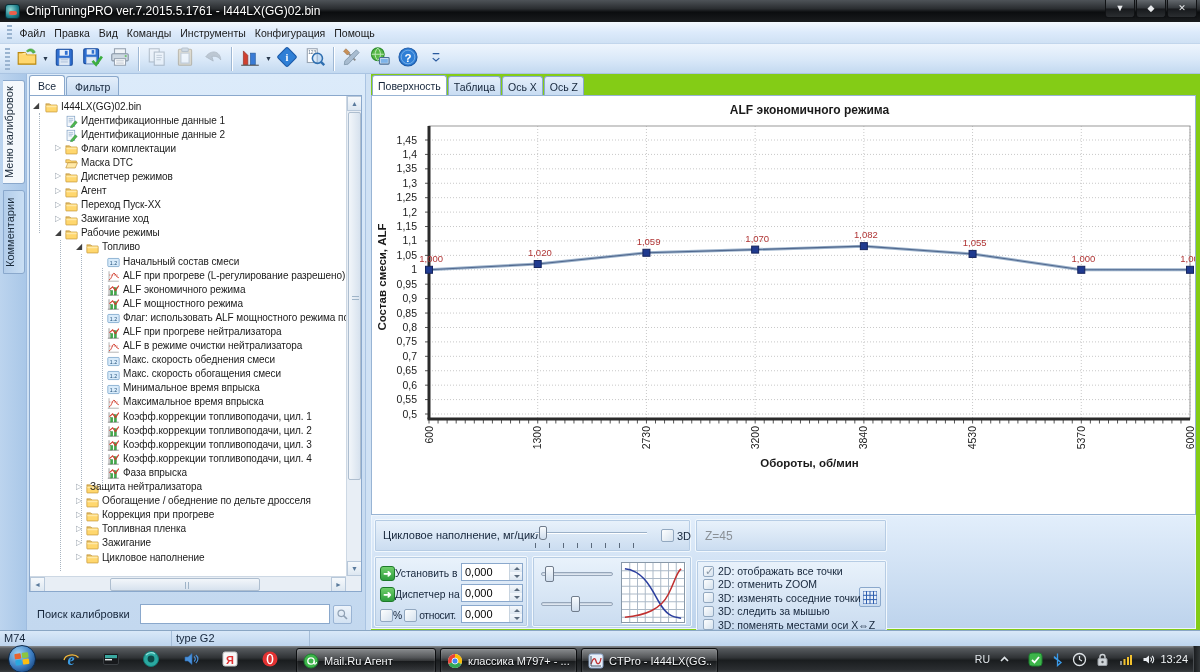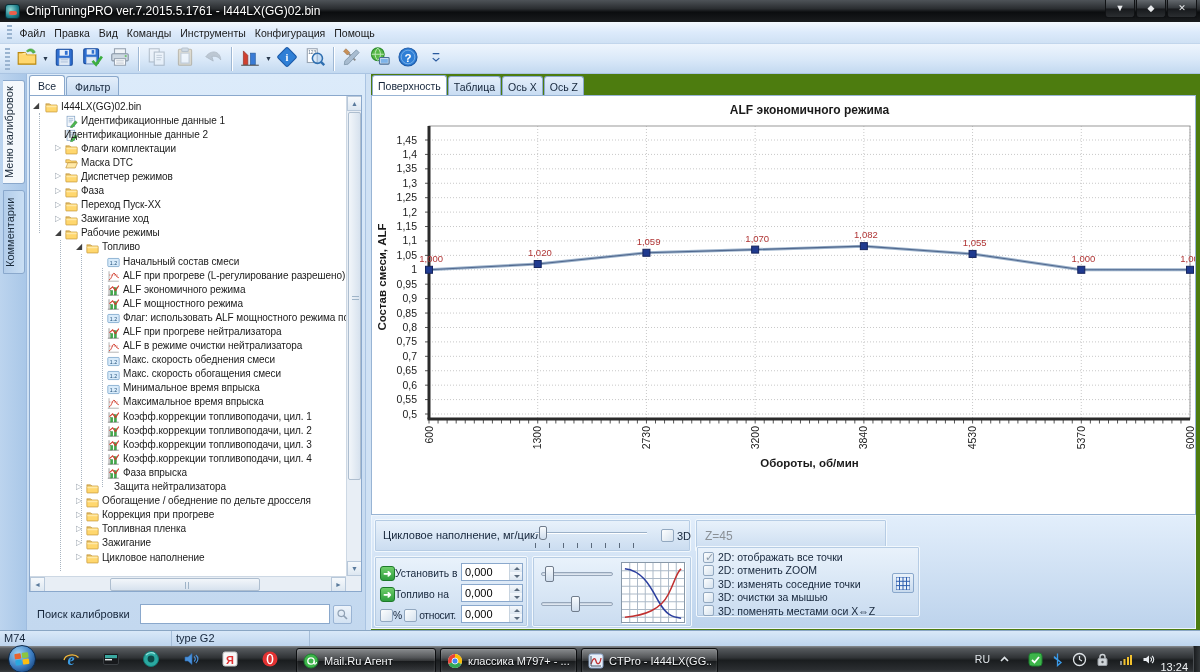--- a/index.html
+++ b/index.html
@@ -53,35 +53,35 @@
 .hthumb:after{content:"";position:absolute;top:3px;left:50%;height:7px;width:6px;background:repeating-linear-gradient(90deg,#9fb4c8 0 1px,transparent 1px 3px);}
 .corner{position:absolute;right:0;bottom:0;width:15px;height:15px;background:#e8eef5;}
 .searchrow{position:absolute;left:2px;right:3px;top:524px;height:32px;display:flex;align-items:center;}
 .search-label{font-size:11px;color:#15253a;margin-left:8px;}
 .search-input{margin-left:10px;width:190px;height:20px;border:1px solid #8aa8cc;background:#fff;font-size:11px;padding:0 3px;}
 .search-btn{width:19px;height:19px;margin-left:3px;background:linear-gradient(180deg,#eef4fb,#d3e2f2);border:1px solid #9ab4d4;border-radius:2px;display:flex;align-items:center;justify-content:center;}
 .search-btn svg{width:13px;height:13px;opacity:.6;}
 
 .splitter{position:absolute;left:366px;top:0;width:5px;bottom:0;background:#cfe1f4;}
 
-.rightpanel{position:absolute;left:371px;top:0;right:0;bottom:0;background:#4d7c0f;}
+.rightpanel{position:absolute;left:371px;top:0;right:0;bottom:0;background:#84cc16;}
 .righttabs{position:absolute;left:1px;top:1px;height:20px;display:flex;z-index:2;}
 .rtab{font-size:10.5px;padding:3.5px 5px 2px;border:1px solid #8aa8cc;border-bottom:none;border-radius:3px 3px 0 0;margin-right:1px;color:#15253a;}
 .rtab.active{background:#fff;}
 .rtab.inactive{background:linear-gradient(180deg,#e4eefa,#c8dcf2);margin-top:1px;}
 .chartarea{position:absolute;left:0;top:21px;right:4px;height:420px;background:#fff;border:1px solid #98b4d4;}
 #chart{position:absolute;left:0;top:0;}
 
 .controls{position:absolute;left:0;top:441px;right:4px;bottom:1px;background:linear-gradient(180deg,#e2eefb 0%,#bdd3ec 100%);border:1px solid #eef5fc;}
 .gbox{position:absolute;background:linear-gradient(180deg,#e9f2fb 0%,#cadcf0 100%);border:1px solid #f2f8fd;box-shadow:0 0 0 1px #b6cce4 inset;border-radius:2px;}
 .g-slider{left:2px;top:3px;width:317px;height:33px;}
 .g-z{left:323px;top:3px;width:192px;height:33px;}
 .g-set{left:2px;top:40px;width:154px;height:71px;}
 .g-mini{left:160px;top:40px;width:160px;height:71px;}
-.g-opts{left:324px;top:30px;width:224px;height:71px;}
+.g-opts{left:324px;top:44px;width:191px;height:71px;}
 .cyc-label{position:absolute;left:8px;top:9px;font-size:11px;color:#15253a;}
 .hslider1{position:absolute;left:160px;top:4px;width:120px;height:24px;}
 .hslider1 .groove{position:absolute;left:0;top:8px;width:112px;height:2px;background:#9ab0c8;border-bottom:1px solid #fff;}
 .hslider1 .thumb{position:absolute;left:4px;top:2px;width:8px;height:14px;background:linear-gradient(180deg,#f8fbfe,#cfdded);border:1px solid #707c8c;border-radius:2px 2px 3px 3px;}
 .hslider1 .ticks{position:absolute;left:0;top:19px;width:112px;height:5px;background:repeating-linear-gradient(90deg,#5a6a7c 0 1px,transparent 1px 14px);}
 .cb{width:13px;height:13px;background:linear-gradient(135deg,#fdfefe,#d6e2ee);border:1px solid #92a8c0;border-radius:2px;position:relative;flex:0 0 auto;}
 .cb.checked:after{content:"✓";position:absolute;left:1px;top:-2px;font-size:11px;color:#8a98a6;}
 .cb3d{position:absolute;left:286px;top:9px;display:flex;align-items:center;}
 .cb3d .lbl{font-size:11px;margin-left:3px;color:#15253a;}
 .zval{position:absolute;left:9px;top:9px;font-size:12px;color:#8a9096;}
@@ -283,21 +283,21 @@
                   <path d="M7.5 13.2 L12.8 7.2 L15 9.2 L9.7 15.2 L6.8 15.8 Z" fill="#4db84e" stroke="#2a7d33" stroke-width="0.6"></path>
                 </svg></span>
               <span class="tlabel" style="left:51px">Идентификационные данные 1</span>
             </div>
             <div class="trow">
               <span class="ticon" style="left:35px"><svg viewBox="0 0 16 16">
                   <rect x="2.5" y="1.5" width="9.5" height="12.5" fill="#f4f8fc" stroke="#7a9cc0" stroke-width="0.8"></rect>
                   <path d="M4.5 4.5h5.5M4.5 6.5h5.5M4.5 8.5h4" stroke="#9ab4d0" stroke-width="1"></path>
                   <path d="M7.5 13.2 L12.8 7.2 L15 9.2 L9.7 15.2 L6.8 15.8 Z" fill="#4db84e" stroke="#2a7d33" stroke-width="0.6"></path>
                 </svg></span>
-              <span class="tlabel" style="left:34px">Идентификационные данные 2</span>
+              <span class="tlabel" style="left:51px">Идентификационные данные 2</span>
             </div>
             <div class="trow">
               <span class="arr col" style="left:25px">▷</span>
               <span class="ticon" style="left:35px"><svg viewBox="0 0 16 16">
                   <path d="M1 4.6 L1 3.4 L5.6 3.4 L7.1 4.9 L7.1 5.2 Z" fill="#ffe9a8" stroke="#c09030" stroke-width="0.8"></path>
                   <rect x="1" y="4.9" width="14" height="8.6" rx="0.8" fill="#ffd76e" stroke="#c09030" stroke-width="0.8"></rect>
                   <rect x="1.8" y="5.7" width="12.4" height="2" fill="#ffe9a8"></rect>
                 </svg></span>
               <span class="tlabel" style="left:51px">Флаги комплектации</span>
             </div>
@@ -317,21 +317,21 @@
                 </svg></span>
               <span class="tlabel" style="left:51px">Диспетчер режимов</span>
             </div>
             <div class="trow">
               <span class="arr col" style="left:25px">▷</span>
               <span class="ticon" style="left:35px"><svg viewBox="0 0 16 16">
                   <path d="M1 4.6 L1 3.4 L5.6 3.4 L7.1 4.9 L7.1 5.2 Z" fill="#ffe9a8" stroke="#c09030" stroke-width="0.8"></path>
                   <rect x="1" y="4.9" width="14" height="8.6" rx="0.8" fill="#ffd76e" stroke="#c09030" stroke-width="0.8"></rect>
                   <rect x="1.8" y="5.7" width="12.4" height="2" fill="#ffe9a8"></rect>
                 </svg></span>
-              <span class="tlabel" style="left:51px">Фаза</span>
+              <span class="tlabel" style="left:51px">Агент</span>
             </div>
             <div class="trow">
               <span class="arr col" style="left:25px">▷</span>
               <span class="ticon" style="left:35px"><svg viewBox="0 0 16 16">
                   <path d="M1 4.6 L1 3.4 L5.6 3.4 L7.1 4.9 L7.1 5.2 Z" fill="#ffe9a8" stroke="#c09030" stroke-width="0.8"></path>
                   <rect x="1" y="4.9" width="14" height="8.6" rx="0.8" fill="#ffd76e" stroke="#c09030" stroke-width="0.8"></rect>
                   <rect x="1.8" y="5.7" width="12.4" height="2" fill="#ffe9a8"></rect>
                 </svg></span>
               <span class="tlabel" style="left:51px">Переход Пуск-XX</span>
             </div>
@@ -493,21 +493,21 @@
                 </svg></span>
               <span class="tlabel" style="left:93px">Фаза впрыска</span>
             </div>
             <div class="trow">
               <span class="arr col" style="left:46px">▷</span>
               <span class="ticon" style="left:56px"><svg viewBox="0 0 16 16">
                   <path d="M1 4.6 L1 3.4 L5.6 3.4 L7.1 4.9 L7.1 5.2 Z" fill="#ffe9a8" stroke="#c09030" stroke-width="0.8"></path>
                   <rect x="1" y="4.9" width="14" height="8.6" rx="0.8" fill="#ffd76e" stroke="#c09030" stroke-width="0.8"></rect>
                   <rect x="1.8" y="5.7" width="12.4" height="2" fill="#ffe9a8"></rect>
                 </svg></span>
-              <span class="tlabel" style="left:84px">Защита нейтрализатора</span>
+              <span class="tlabel" style="left:60px">Защита нейтрализатора</span>
             </div>
             <div class="trow">
               <span class="arr col" style="left:46px">▷</span>
               <span class="ticon" style="left:56px"><svg viewBox="0 0 16 16">
                   <path d="M1 4.6 L1 3.4 L5.6 3.4 L7.1 4.9 L7.1 5.2 Z" fill="#ffe9a8" stroke="#c09030" stroke-width="0.8"></path>
                   <rect x="1" y="4.9" width="14" height="8.6" rx="0.8" fill="#ffd76e" stroke="#c09030" stroke-width="0.8"></rect>
                   <rect x="1.8" y="5.7" width="12.4" height="2" fill="#ffe9a8"></rect>
                 </svg></span>
               <span class="tlabel" style="left:72px">Обогащение / обеднение по дельте дросселя</span>
             </div>
@@ -794,21 +794,21 @@
           </div>
           <div class="spin" style="left:86px;top:6px;">
             <span class="val">0,000</span>
             <div class="ud">
                 <div class="u"></div>
                 <div class="d"></div>
               </div>
           </div>
           <div class="setrow" style="top:27px;">
             <div class="garrow">➜</div>
-            <span class="slbl">Топливо на</span>
+            <span class="slbl">Диспетчер на</span>
           </div>
           <div class="spin" style="left:86px;top:27px;">
             <span class="val">0,000</span>
             <div class="ud">
                 <div class="u"></div>
                 <div class="d"></div>
               </div>
           </div>
           <div class="setrow" style="top:48px;">
             <div class="cb"></div>
@@ -858,21 +858,21 @@
             <div class="optrow" style="top: 16.4px;">
               <div class="cb"></div>
               <span class="olbl">2D: отменить ZOOM</span>
             </div>
             <div class="optrow" style="top: 29.8px;">
               <div class="cb"></div>
               <span class="olbl">3D: изменять соседние точки</span>
             </div>
             <div class="optrow" style="top: 43.2px;">
               <div class="cb"></div>
-              <span class="olbl">3D: очистки за мышью</span>
+              <span class="olbl">3D: следить за мышью</span>
             </div>
             <div class="optrow" style="top: 56.6px;">
               <div class="cb"></div>
               <span class="olbl">3D: поменять местами оси X⇔Z</span>
             </div>
           </div>
       </div>
     </div>
   </div>
   <div class="statusbar">
@@ -967,16 +967,16 @@
             <circle cx="7.5" cy="10" r="1.2" fill="#55595d"></circle>
           </svg></div><div class="trayicon" style="right: 67px;"><svg viewBox="0 0 15 15">
             <rect x="2" y="9" width="2" height="4" fill="#8a8f94"></rect>
             <rect x="5.5" y="7" width="2" height="6" fill="#f2c12e"></rect>
             <rect x="9" y="5" width="2" height="8" fill="#f2c12e"></rect>
             <rect x="12" y="3" width="2" height="10" fill="#f2c12e"></rect>
           </svg></div><div class="trayicon" style="right: 44px;"><svg viewBox="0 0 15 15">
             <path d="M2.5 6v3h2.5l3 2.5v-8L5 6z" fill="#e8ecf0"></path>
             <path d="M9.5 5.5c1.5 1.2 1.5 2.8 0 4M11 4c2.3 2 2.3 5 0 7" stroke="#e8ecf0" fill="none" stroke-width="1.1"></path>
           </svg></div></span>
-    <span class="tray-time" style="right:12px;margin-top:8px;">13:24</span>
+    <span class="tray-time" style="right:12px;">13:24</span>
     <div class="showdesk"></div>
   </div>
 </div>
 
 </body></html>

